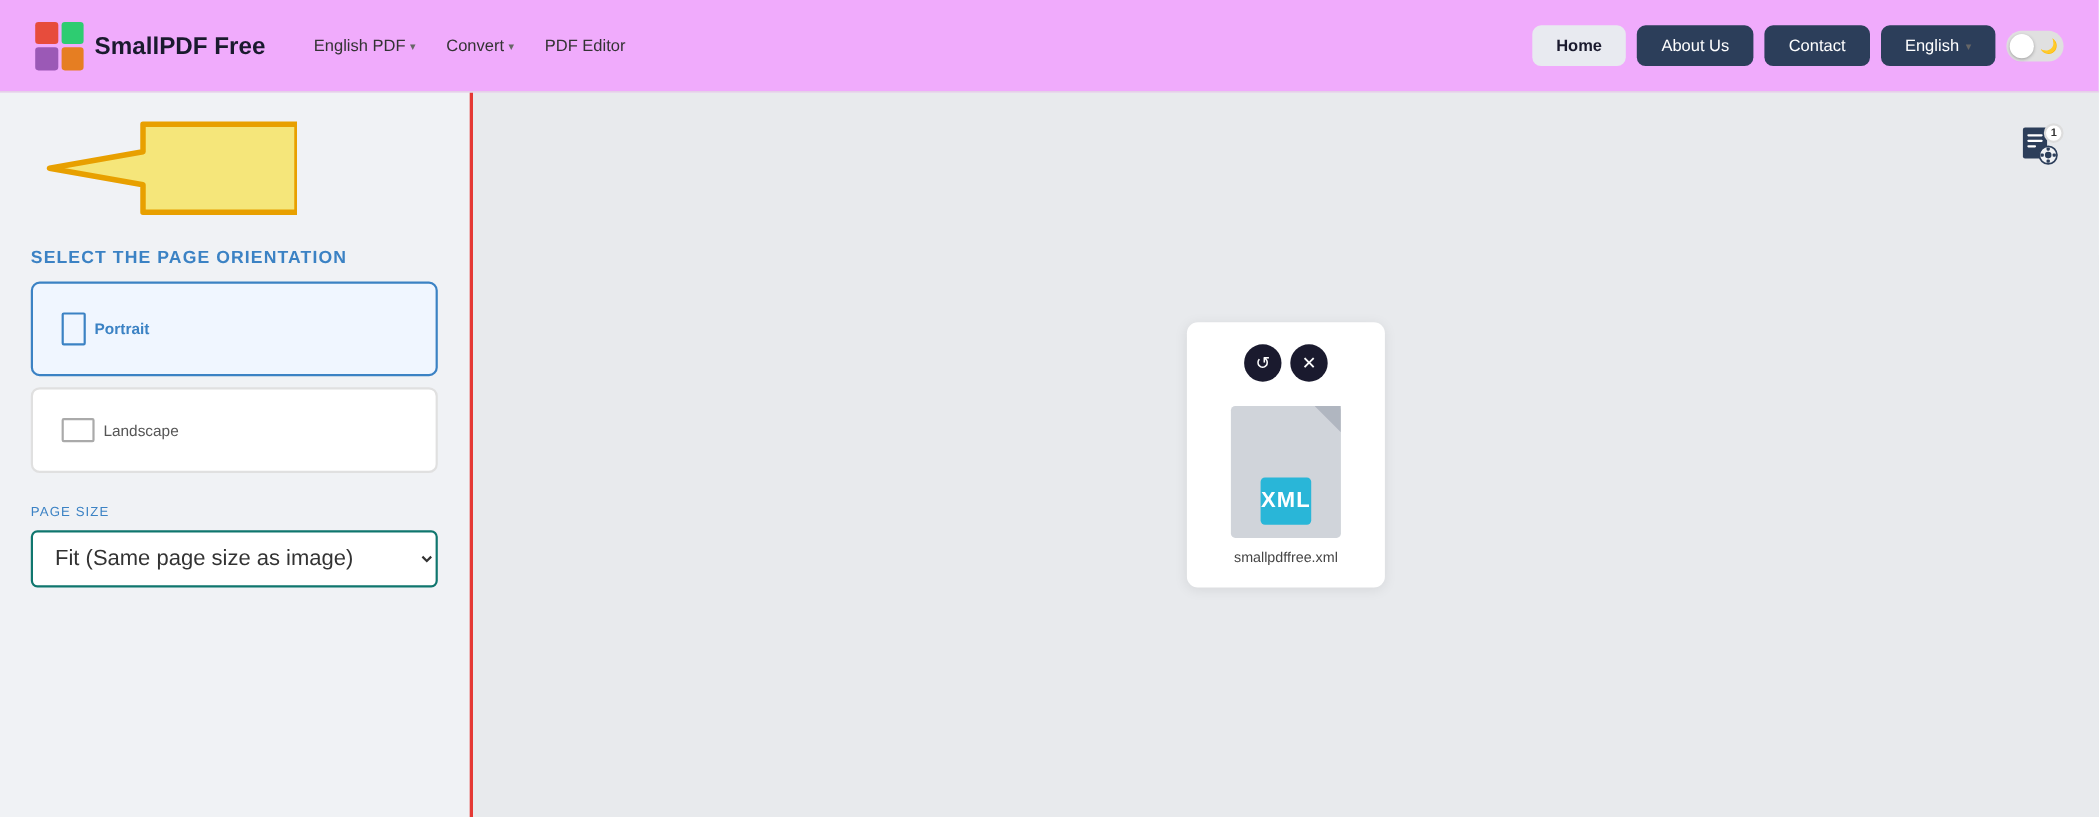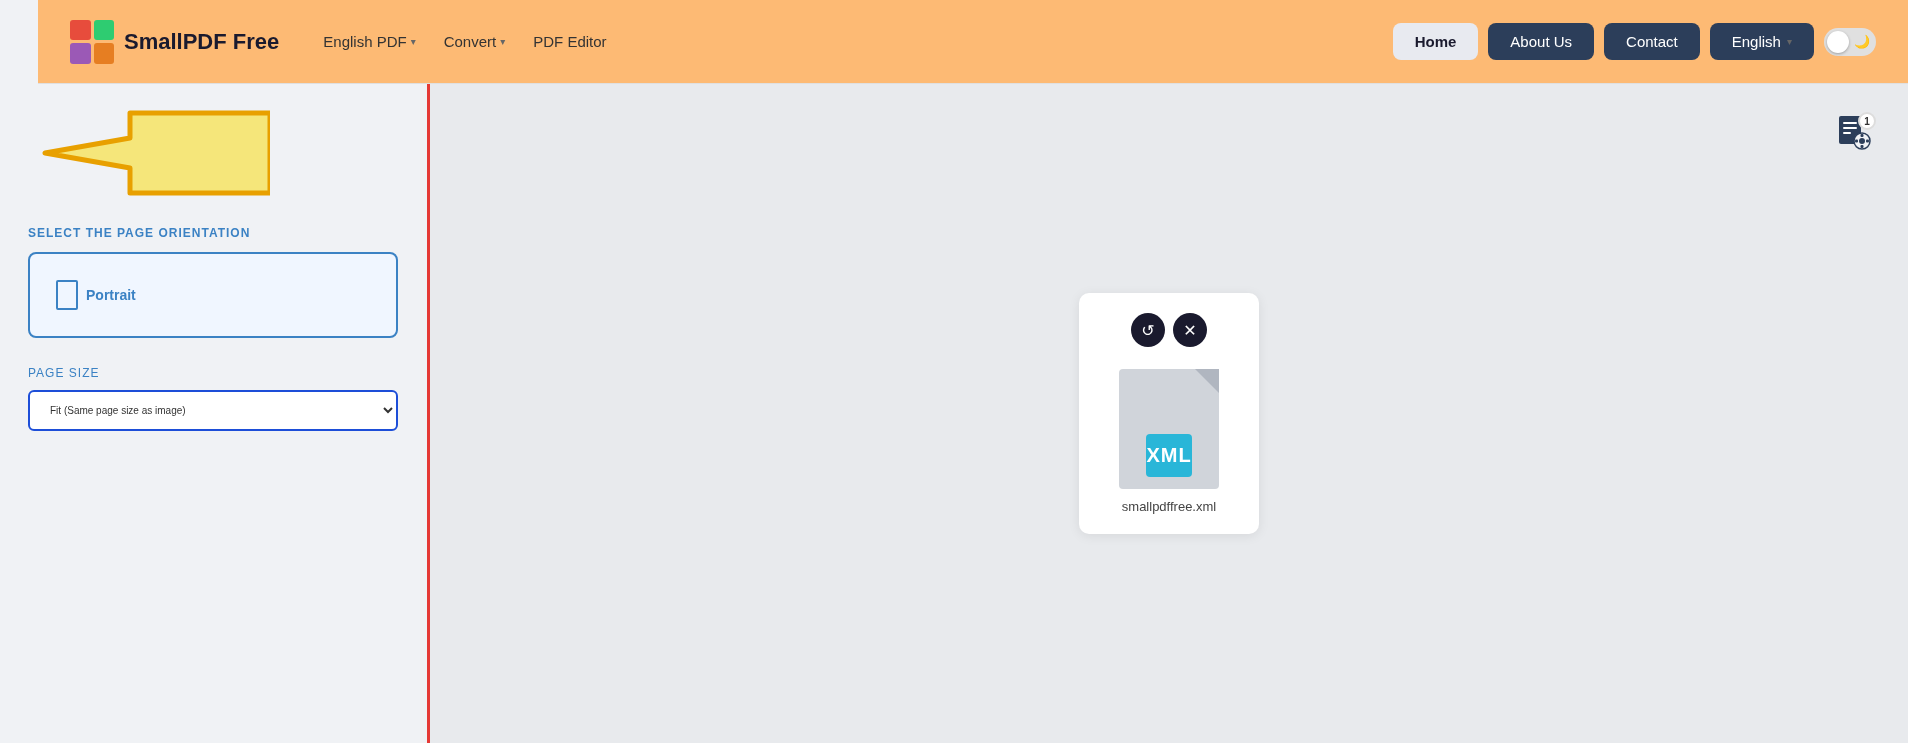--- a/index.html
+++ b/index.html
@@ -1,28 +1,27 @@
 <!DOCTYPE html>
 <html><head>
   <meta charset="utf-8">
   <style>
     * { margin: 0; padding: 0; box-sizing: border-box; }
     body { font-family: -apple-system, BlinkMacSystemFont, 'Segoe UI', sans-serif; background: #f0f2f5; }
 
     
     .navbar {
-      background: #fdba74;
+      background: #f0abfc;
       height: 84px;
       display: flex;
       align-items: center;
       padding: 0 32px;
       border-bottom: 1px solid #e0e0e0;
       position: relative;
       z-index: 10;
-      margin-left: 38px;
     }
     .navbar-brand {
       display: flex;
       align-items: center;
       gap: 10px;
       margin-right: 32px;
     }
     .logo-grid {
       width: 44px;
       height: 44px;
@@ -154,21 +153,21 @@
       font-size: 14px;
     }
 
     
     .arrow-annotation {
       margin-left: 12px;
     }
 
     
     .section-label {
-      font-size: 12px;
+      font-size: 16px;
       font-weight: 700;
       color: #3b82c4;
       letter-spacing: 1px;
       margin-bottom: 12px;
       text-transform: uppercase;
     }
     .orientation-options {
       display: flex;
       flex-direction: column;
       gap: 10px;
@@ -219,23 +218,23 @@
       font-weight: 400;
       color: #3b82c4;
       letter-spacing: 1px;
       margin-bottom: 10px;
       text-transform: uppercase;
     }
     .page-size-select {
       width: 100%;
       max-width: 370px;
       padding: 12px 16px;
-      border: 2px solid #1d4ed8;
+      border: 2px solid #0f766e;
       border-radius: 6px;
-      font-size: 10px;
+      font-size: 20px;
       background: #fff;
       color: #333;
       cursor: pointer;
       appearance: auto;
     }
 
     
     .right-panel {
       flex: 1;
       background: #e8eaed;
@@ -419,20 +418,24 @@
         </svg>
       </div>
     </div>
 
     
     <div class="section-label">SELECT THE PAGE ORIENTATION</div>
     <div class="orientation-options">
       <div class="orientation-card selected">
         <div class="orientation-icon-portrait"></div>
         <span class="orientation-label-portrait">Portrait</span>
+      </div>
+      <div class="orientation-card">
+        <div class="orientation-icon-landscape"></div>
+        <span class="orientation-label-landscape">Landscape</span>
       </div>
     </div>
 
     
     <div class="page-size-label">PAGE SIZE</div>
     <select class="page-size-select">
       <option>Fit (Same page size as image)</option>
       <option>A4</option>
       <option>Letter</option>
       <option>Legal</option>

